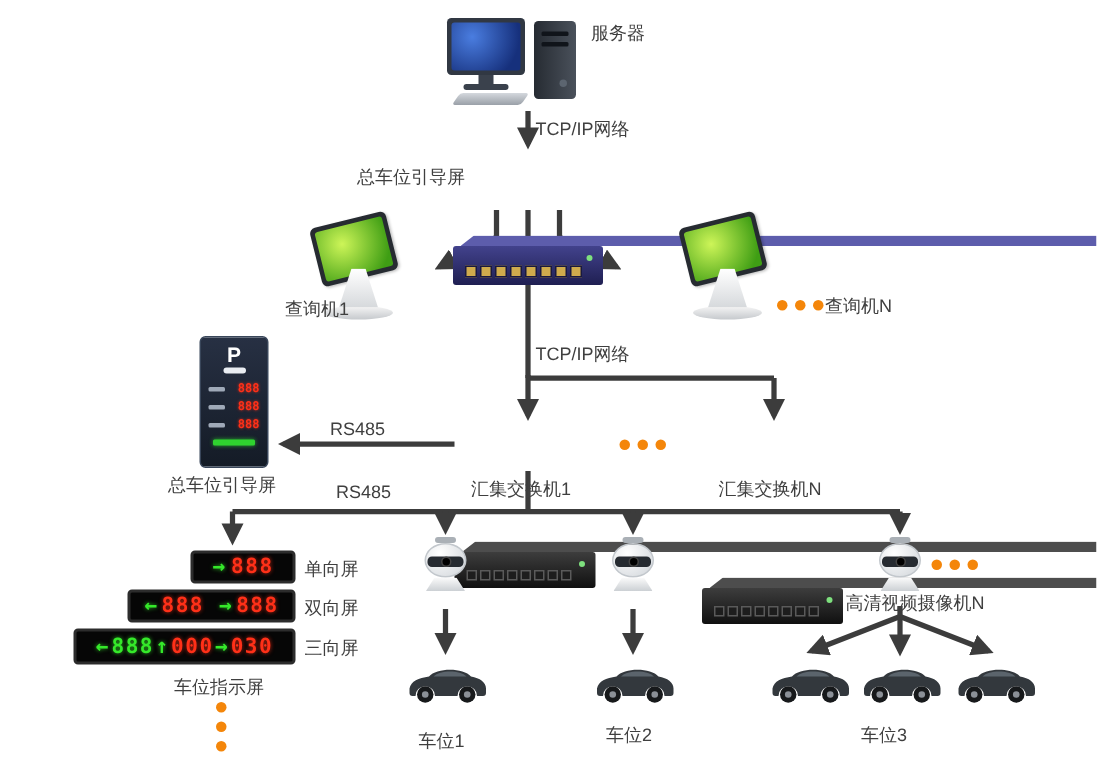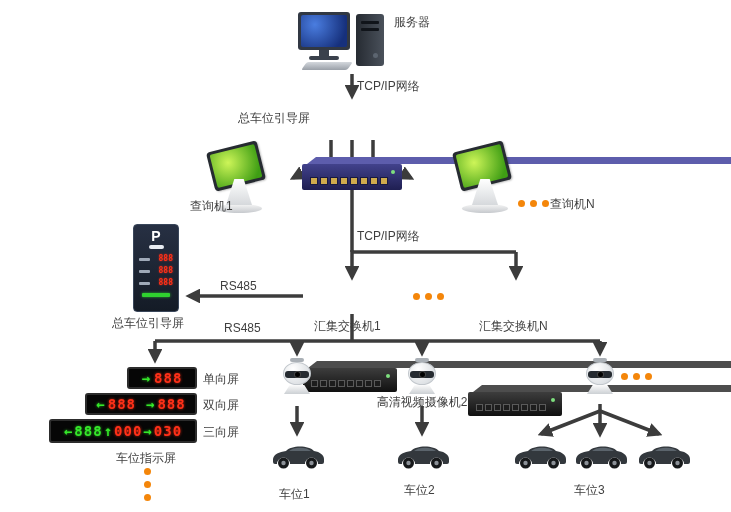--- a/index.html
+++ b/index.html
@@ -271,35 +271,35 @@
   </div>
 
   <div class="abs device camera" style="left:404px;top:358px;">
     <div class="cam-cap"></div>
     <div class="cam-body">
         <div class="cam-band"></div>
         <div class="cam-lens"></div>
       </div>
     <div class="cam-base"></div>
   </div>
-  <div class="abs text lbl c" style="left:374px;top:394px;width:96px;">高清视频摄像机2</div>
 
   <div class="abs device camera" style="left:582px;top:358px;">
     <div class="cam-cap"></div>
     <div class="cam-body">
         <div class="cam-band"></div>
         <div class="cam-lens"></div>
       </div>
     <div class="cam-base"></div>
   </div>
   <div class="abs text dots" style="left:621px;top:373px;">
       <i></i>
       <i></i>
       <i></i>
     </div>
+  <div class="abs text lbl c" style="left:560px;top:394px;width:100px;">高清视频摄像机N</div>
 
   <div class="abs device" style="left:267px;top:440px;">
     <svg class="carsvg" width="60" height="30" viewBox="0 0 60 30">
       <path d="M6,19 C7,14 12,12 19,11 C24,5 42,5 47,11 C53,12 57,15 57,19 L57,22 A2,2 0 0 1 55,24 L51,24 A6.5,6.5 0 0 0 38,24 L23,24 A6.5,6.5 0 0 0 10,24 L8,24 A2,2 0 0 1 6,22 Z" fill="#33383d"></path>
       <path d="M22,11 C26,6.5 40,6.5 44,11 Z" fill="#5b646c"></path>
       <circle cx="16.5" cy="23" r="5.5" fill="#17191b"></circle>
         <circle cx="16.5" cy="23" r="2.2" fill="#8b9097"></circle>
       <circle cx="44.5" cy="23" r="5.5" fill="#17191b"></circle>
         <circle cx="44.5" cy="23" r="2.2" fill="#8b9097"></circle>
     </svg>

